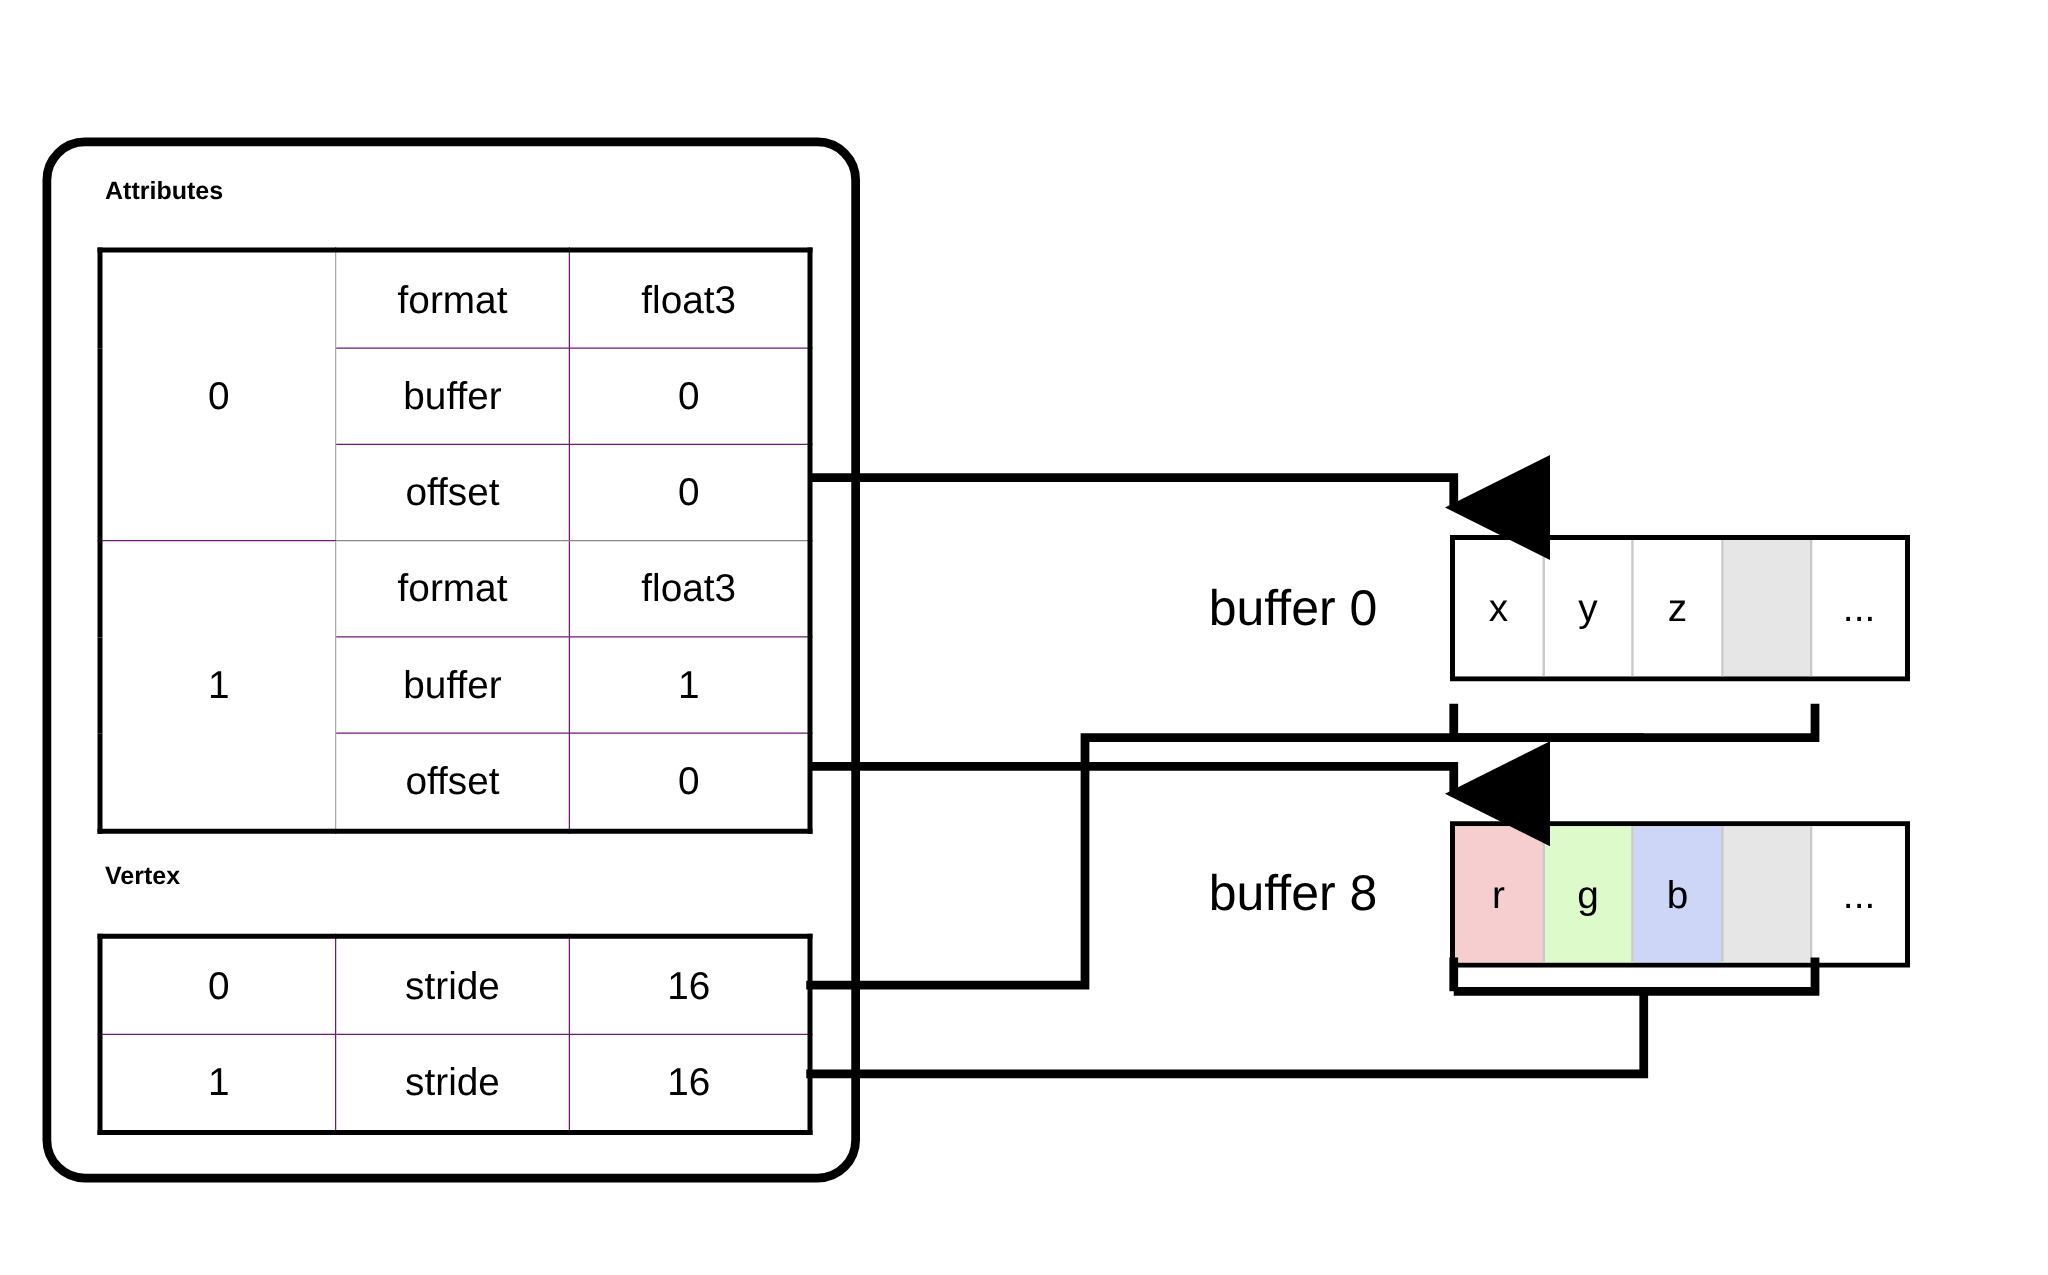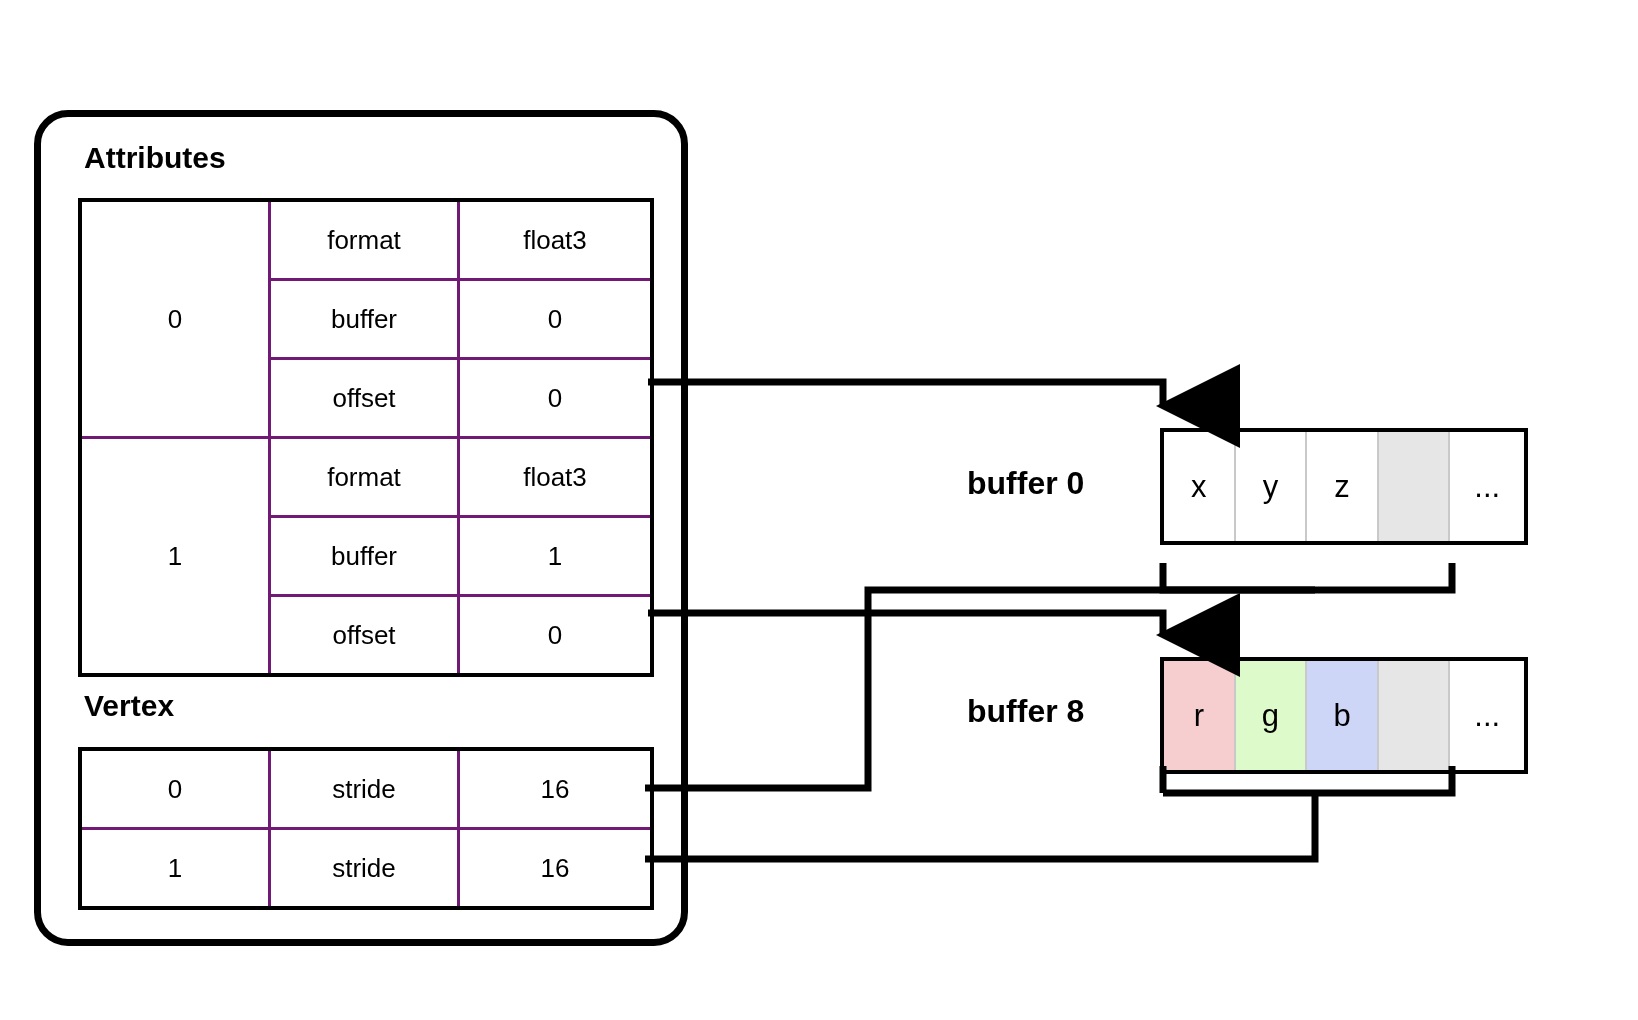--- a/index.html
+++ b/index.html
@@ -37,58 +37,58 @@
     top: 110px;
     width: 654px;
     height: 836px;
     border: 7px solid #000;
     border-radius: 34px;
     box-sizing: border-box;
     background: transparent;
   }
 
   .section-heading {
-    font-size: 30px;
+    font-size: 20px;
     font-weight: bold;
     line-height: 1;
     text-align: right;
   }
   #attributes-heading { left: 84px; top: 143px; }
   #layouts-heading   { left: 84px; top: 691px; }
 
   
   .grid-table {
     border-collapse: collapse;
     background: #fff;
     border: 4px solid #000;
     table-layout: fixed;
   }
   .grid-table td {
-    border: 3px solid #701a75;
+    border: 1px solid #701a75;
     text-align: center;
     vertical-align: middle;
-    font-size: 26px;
+    font-size: 31px;
     font-weight: normal;
     padding: 0;
     height: 76px;
   }
   .grid-table td.idx  { width: 186px; }
   .grid-table td.prop { width: 186px; }
   .grid-table td.val  { width: 190px; }
 
   #attributes-table { left: 78px; top: 198px; }
   #attributes-table td.idx { border-right: 1px solid #aaa; }
   #attributes-table tr.group-end td { border-bottom: 1px solid #888; }
 
   #layouts-table { left: 78px; top: 747px; }
 
   
   .buffer-label {
-    font-size: 32px;
-    font-weight: bold;
+    font-size: 40px;
+    font-weight: normal;
     line-height: 1;
   }
   #buffer0-label { left: 967px; top: 467px; }
   #buffer1-label { left: 967px; top: 695px; }
 
   
   .buffer-strip {
     border: 4px solid #000;
     box-sizing: border-box;
     display: flex;

